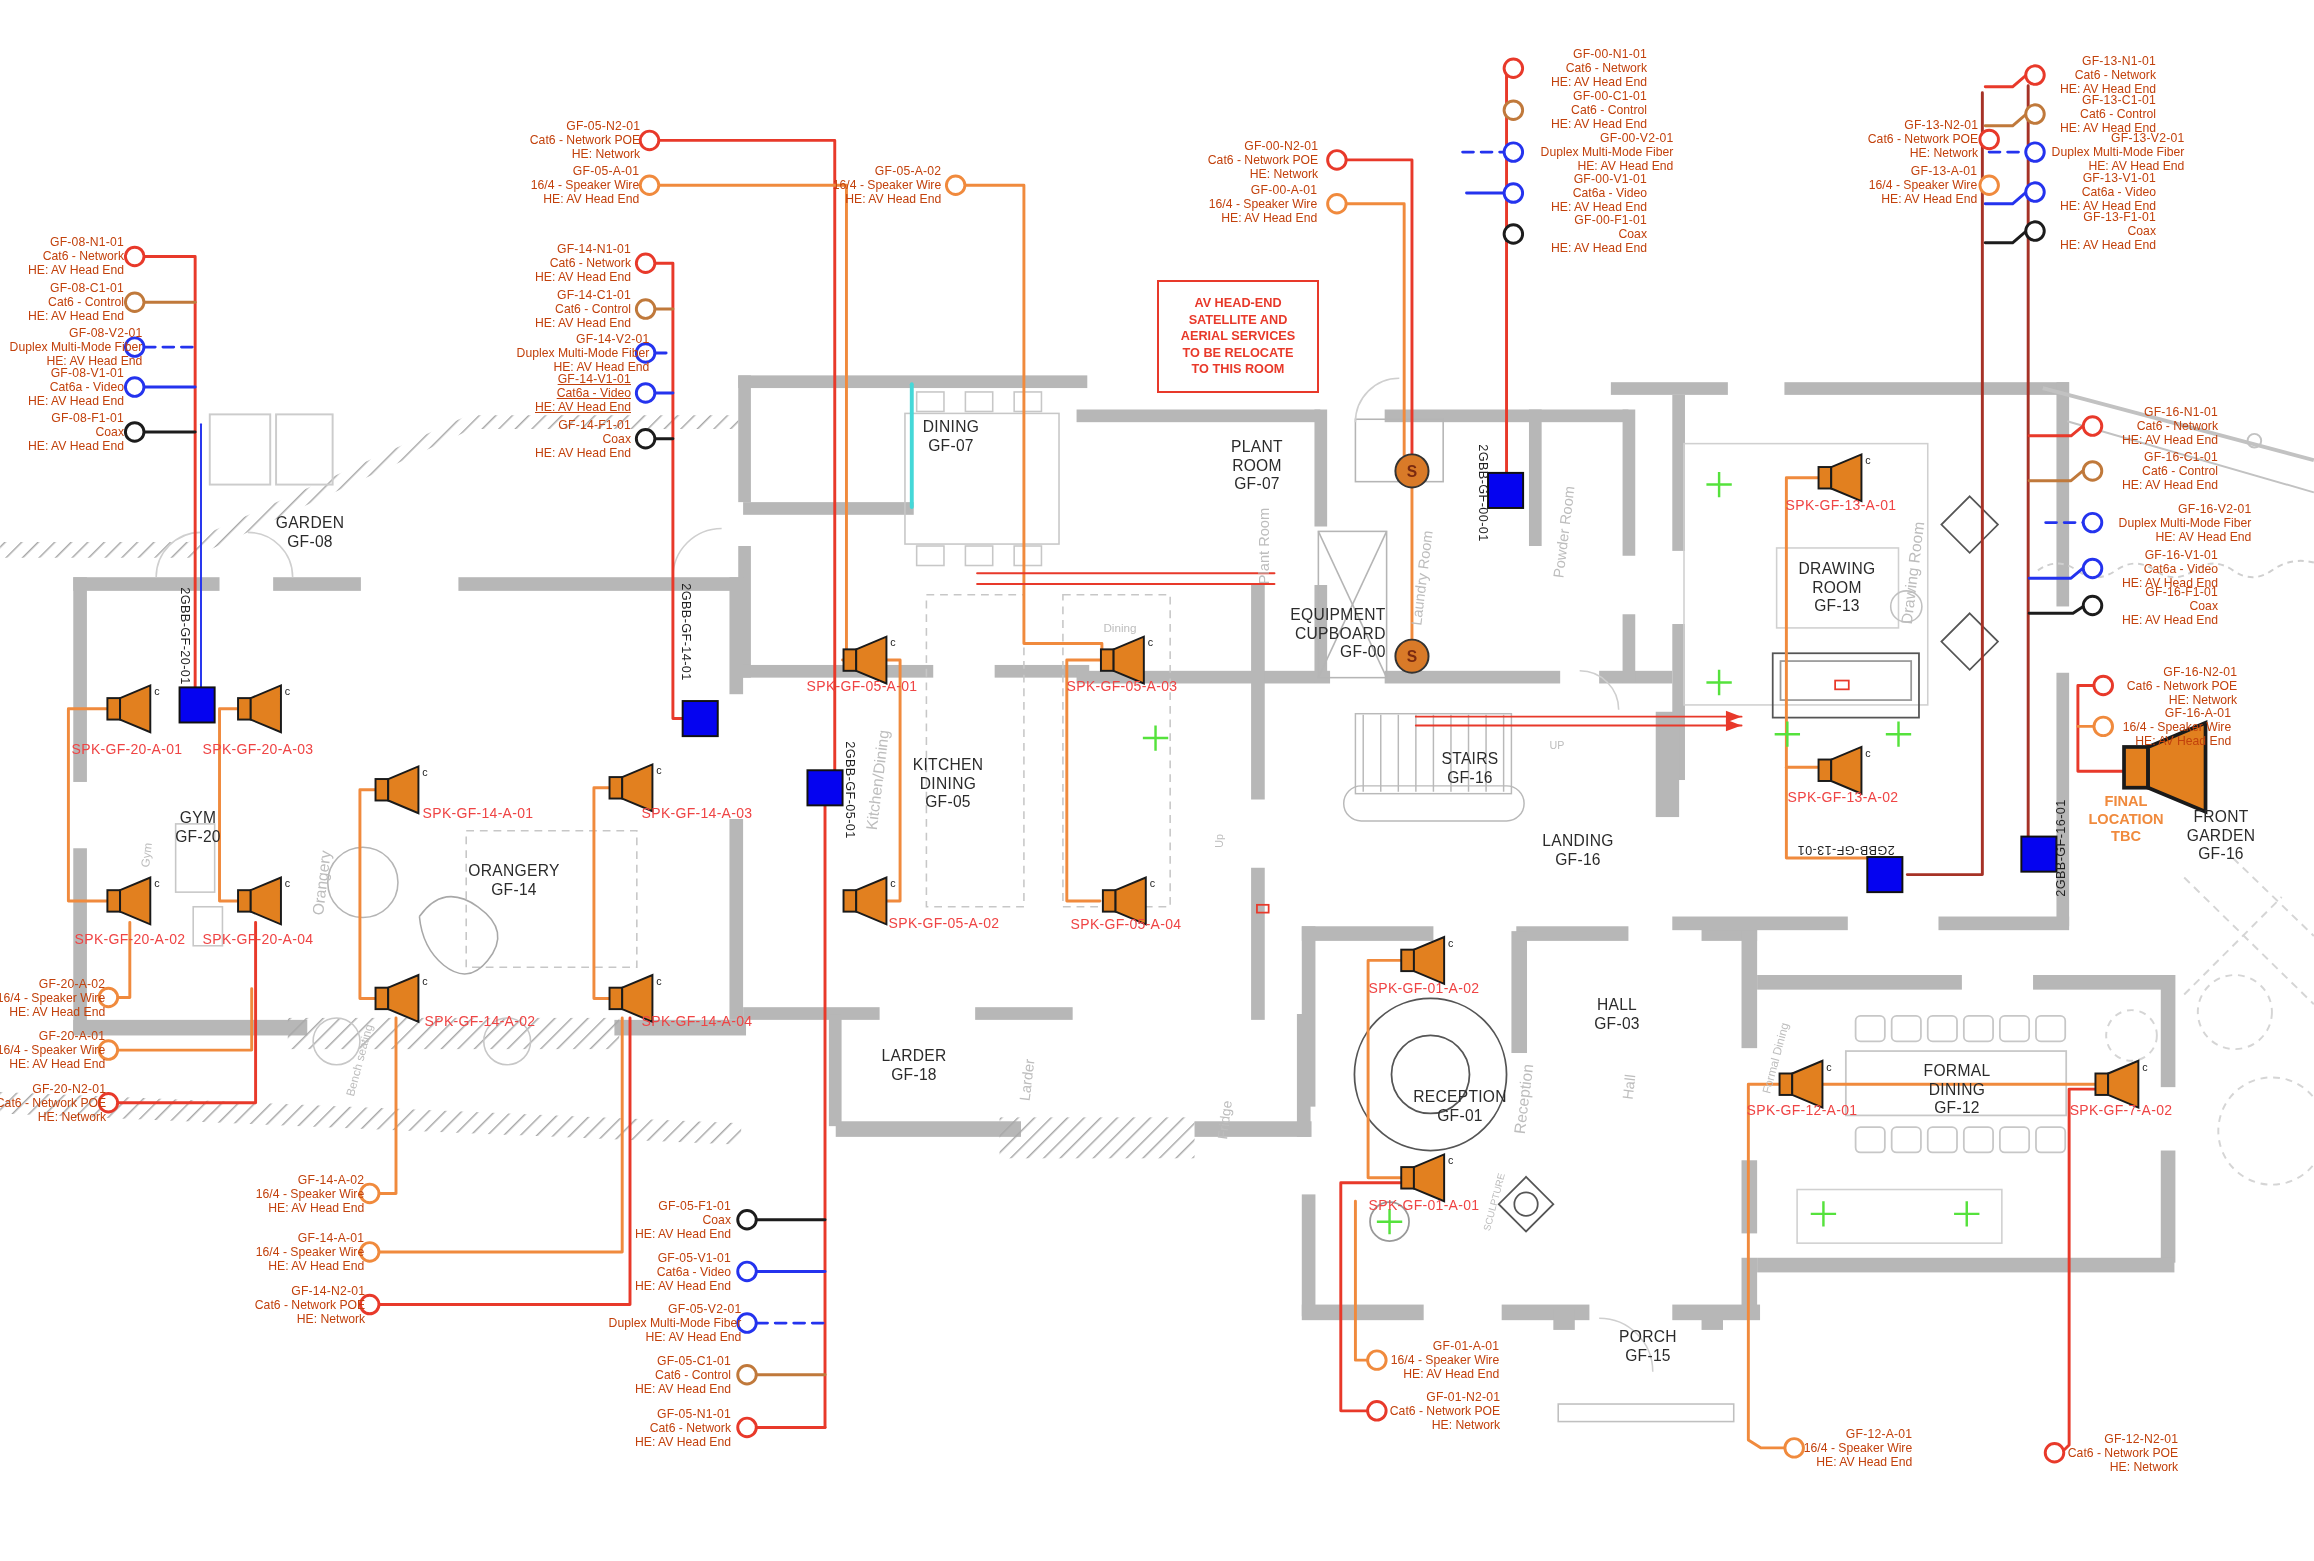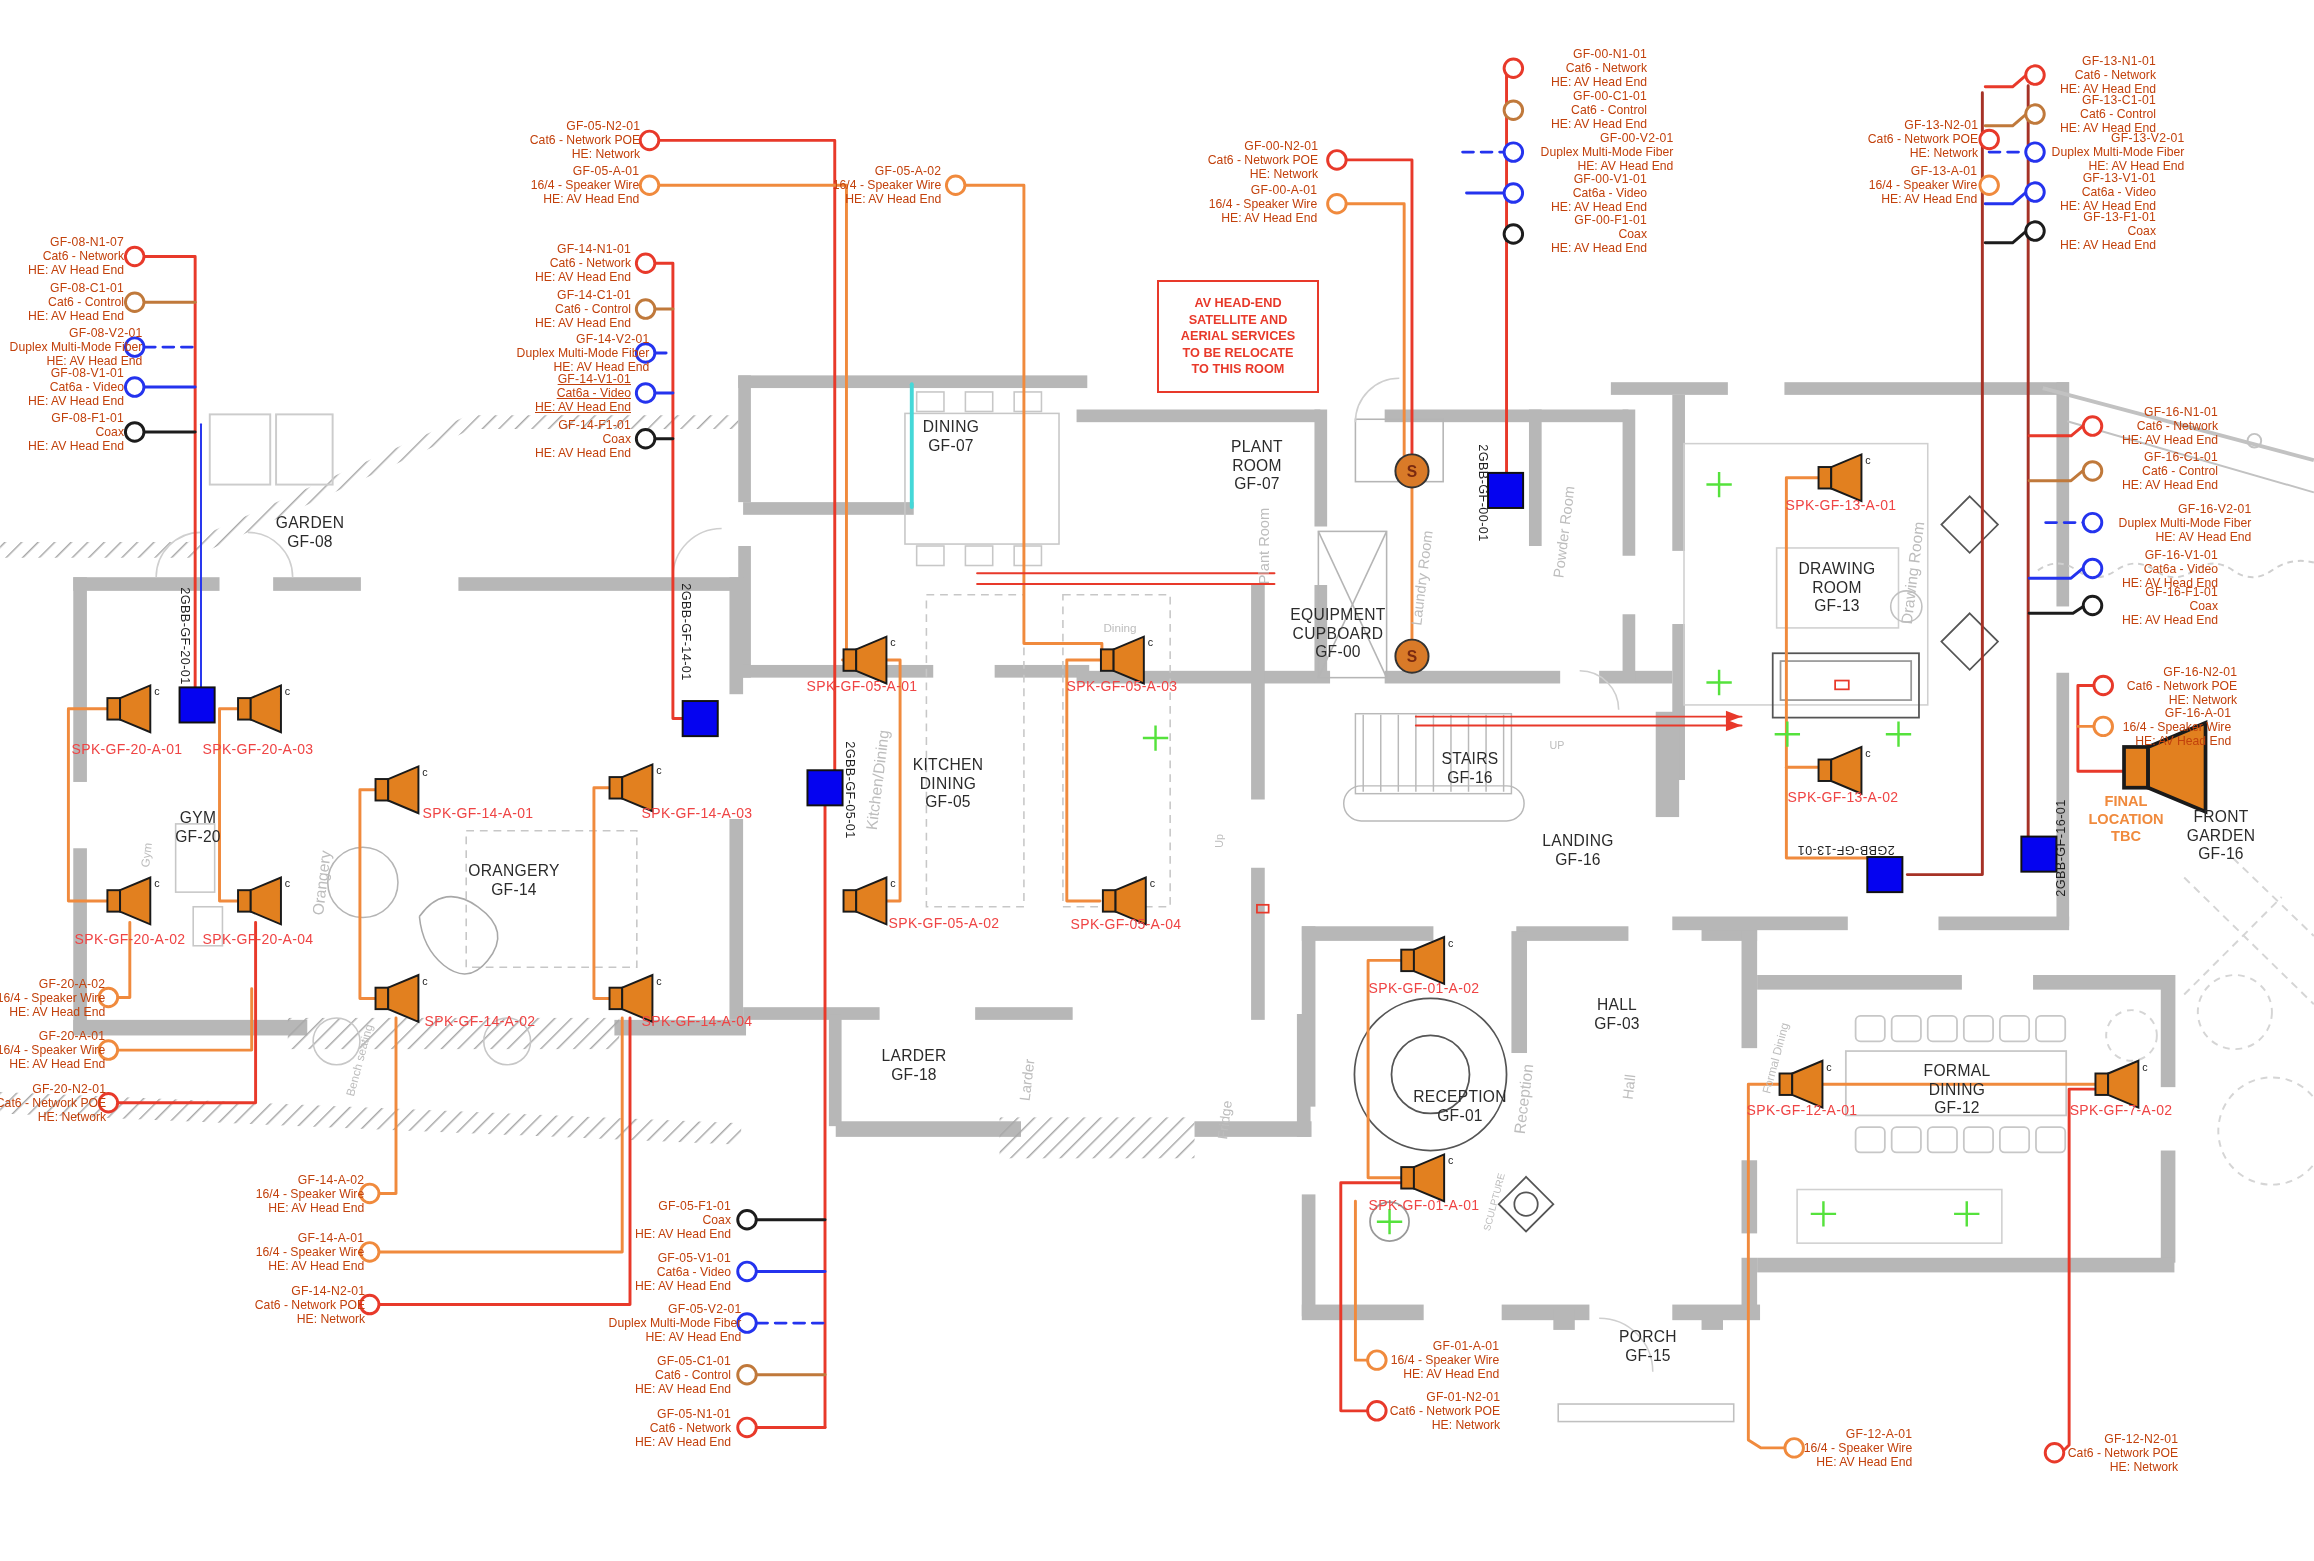--- a/index.html
+++ b/index.html
@@ -463,21 +463,21 @@
       <div class="abs spklbl" style="left: 1122px; top: 686px;">SPK-GF-05-A-03</div>
       <div class="abs spklbl" style="left: 944px; top: 923px;">SPK-GF-05-A-02</div>
       <div class="abs spklbl" style="left: 1126px; top: 924px;">SPK-GF-05-A-04</div>
       <div class="abs spklbl" style="left: 1841px; top: 505px;">SPK-GF-13-A-01</div>
       <div class="abs spklbl" style="left: 1843px; top: 797px;">SPK-GF-13-A-02</div>
       <div class="abs spklbl" style="left: 1424px; top: 988px;">SPK-GF-01-A-02</div>
       <div class="abs spklbl" style="left: 1424px; top: 1205px;">SPK-GF-01-A-01</div>
       <div class="abs spklbl" style="left: 1802px; top: 1110px;">SPK-GF-12-A-01</div>
       <div class="abs spklbl" style="left: 2121px; top: 1110px;">SPK-GF-7-A-02</div>
       <div class="abs callout" style="left: 76px; top: 256px;">
-        <span class="l0">GF-08-N1-07</span>
+        <span class="l0">GF-08-N1-01</span>
         <span class="l1">Cat6 - Network</span>
         <span class="l2">HE: AV Head End</span>
       </div>
       <div class="abs callout" style="left: 76px; top: 302px;">
         <span class="l0">GF-08-C1-01</span>
         <span class="l1">Cat6 - Control</span>
         <span class="l2">HE: AV Head End</span>
       </div>
       <div class="abs callout" style="left: 76px; top: 347px;">
         <span class="l0">GF-08-V2-01</span>
@@ -720,21 +720,21 @@
       </div>
       <div class="abs room" style="left: 951px; top: 436px;">
         <span>DINING</span>
         <span>GF-07</span>
       </div>
       <div class="abs room" style="left: 1257px; top: 466px;">
         <span>PLANT</span>
         <span>ROOM</span>
         <span>GF-07</span>
       </div>
-      <div class="abs room" style="left: 1338px; top: 634px;">
+      <div class="abs room" style="left: 1338px; top: 634px; text-align: right;">
         <span>EQUIPMENT</span>
         <span>CUPBOARD</span>
         <span>GF-00</span>
       </div>
       <div class="abs room" style="left: 1837px; top: 588px;">
         <span>DRAWING</span>
         <span>ROOM</span>
         <span>GF-13</span>
       </div>
       <div class="abs room" style="left: 1470px; top: 768px;">

